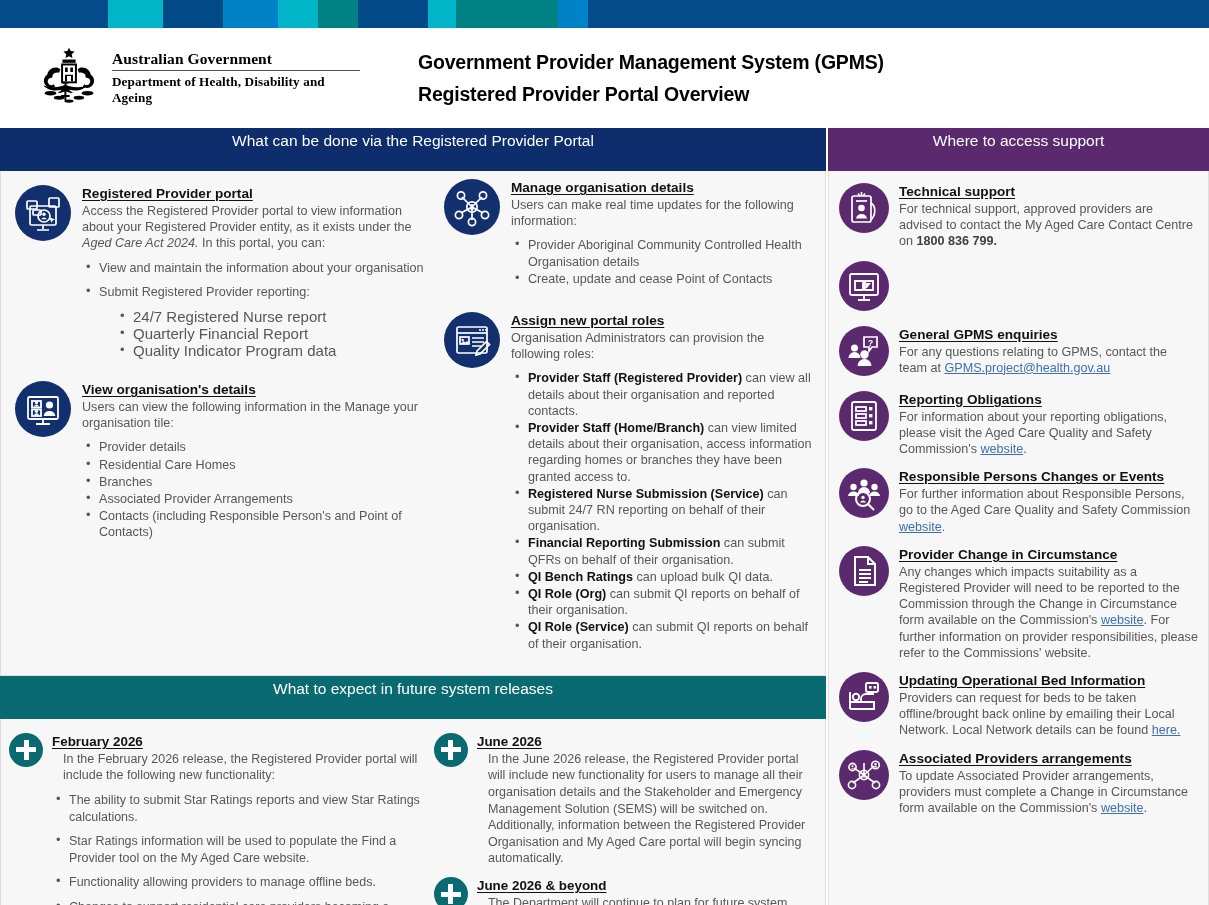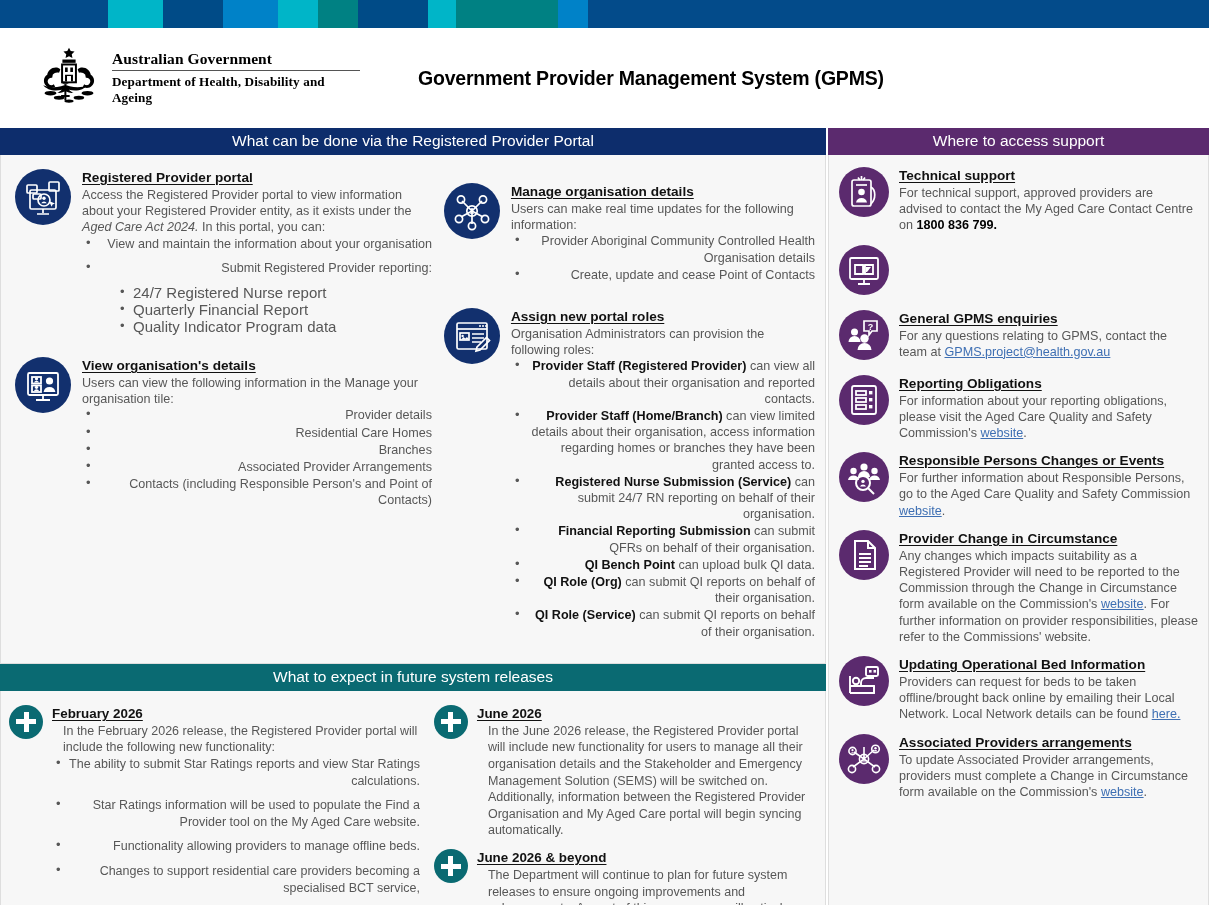--- a/index.html
+++ b/index.html
@@ -51,37 +51,37 @@
   #cols { display: flex; align-items: flex-start; }
   #left-col  { width: 826px; }
   #gap-col   { width: 2px; }
   #right-col { width: 381px; }
 
   .band {
     color: #ffffff;
     text-align: center;
     font-size: 15.5px;
     font-weight: 400;
-    padding: 4px 0 5px;
+    padding: 4px 0 21px;
     letter-spacing: 0;
   }
   .band.navy   { background: #0d2d6c; }
   .band.purple { background: #5b2a6e; }
   .band.teal   { background: #0a6a72; }
 
   .panel {
     background: #f7f7f7;
     border: 1px solid #dedede;
     border-top: none;
   }
 
   
   .two-col { display: flex; }
   .col-a { width: 440px; padding: 14px 8px 10px 14px; }
-  .col-b { width: 386px; padding: 28px 10px 10px 4px; }
+  .col-b { width: 386px; padding: 8px 10px 10px 4px; }
 
   .item { display: flex; align-items: flex-start; margin-bottom: 12px; }
   .item .ico { flex: none; margin-right: 11px; }
   .item .body { flex: 1 1 auto; }
 
   .circ { border-radius: 50%; display: block; }
 
   h3.hd {
     font-size: 13.6px;
     font-weight: bold;
@@ -89,24 +89,24 @@
     text-decoration: underline;
     text-underline-offset: 2px;
     margin-bottom: 1px;
     line-height: 17px;
   }
   p.tx {
     font-size: 12.6px;
     line-height: 16.2px;
     color: #575757;
   }
-  p.tx b { color: #000000; text-align: right; }
+  p.tx b { color: #404040; text-align: right; }
   p.tx i { font-style: italic; }
 
-  ul.bl { list-style: none; margin: 0 0 0 0; text-align: right; }
+  ul.bl { list-style: none; margin: 8px 0 0 0; }
   ul.bl > li {
     font-size: 12.6px;
     line-height: 16.2px;
     color: #575757;
     position: relative;
     padding-left: 17px;
     margin-bottom: 3px;
   }
   ul.bl > li::before {
     content: "\2022";
@@ -194,20 +194,21 @@
       </g>
     </svg>
     <div id="crest-text">
       <div class="line1">Australian Government</div>
       <div class="rule"></div>
       <div class="line2">Department of Health, Disability and Ageing</div>
     </div>
   </div>
   <div id="title-block">
     <div class="t">Government Provider Management System (GPMS)</div>
+    <div class="t">Registered Provider Portal Overview</div>
   </div>
 </div>
 
 <div id="page">
 <div id="cols">
 
   <div id="left-col">
 
     <div class="band navy">What can be done via the Registered Provider Portal</div>
     <div class="panel">
@@ -338,21 +339,21 @@
               </svg>
             </div>
             <div class="body">
               <h3 class="hd">Assign new portal roles</h3>
               <p class="tx">Organisation Administrators can provision the following roles:</p>
               <ul class="bl tight">
                 <li><b>Provider Staff (Registered Provider)</b><span> can view all details about their organisation and reported contacts.</span></li>
                 <li><b>Provider Staff (Home/Branch)</b><span> can view limited details about their organisation, access information regarding homes or branches they have been granted access to.</span></li>
                 <li><b>Registered Nurse Submission (Service)</b><span> can submit 24/7 RN reporting on behalf of their organisation.</span></li>
                 <li><b>Financial Reporting Submission</b><span> can submit QFRs on behalf of their organisation.</span></li>
-                <li><b>QI Bench Point</b><span> can upload bulk QI data.</span></li>
+                <li><b>QI Bench Ratings</b><span> can upload bulk QI data.</span></li>
                 <li><b>QI Role (Org)</b><span> can submit QI reports on behalf of their organisation.</span></li>
                 <li><b>QI Role (Service)</b><span> can submit QI reports on behalf of their organisation.</span></li>
               </ul>
             </div>
           </div>
 
         </div>
       </div>
     </div>
 

